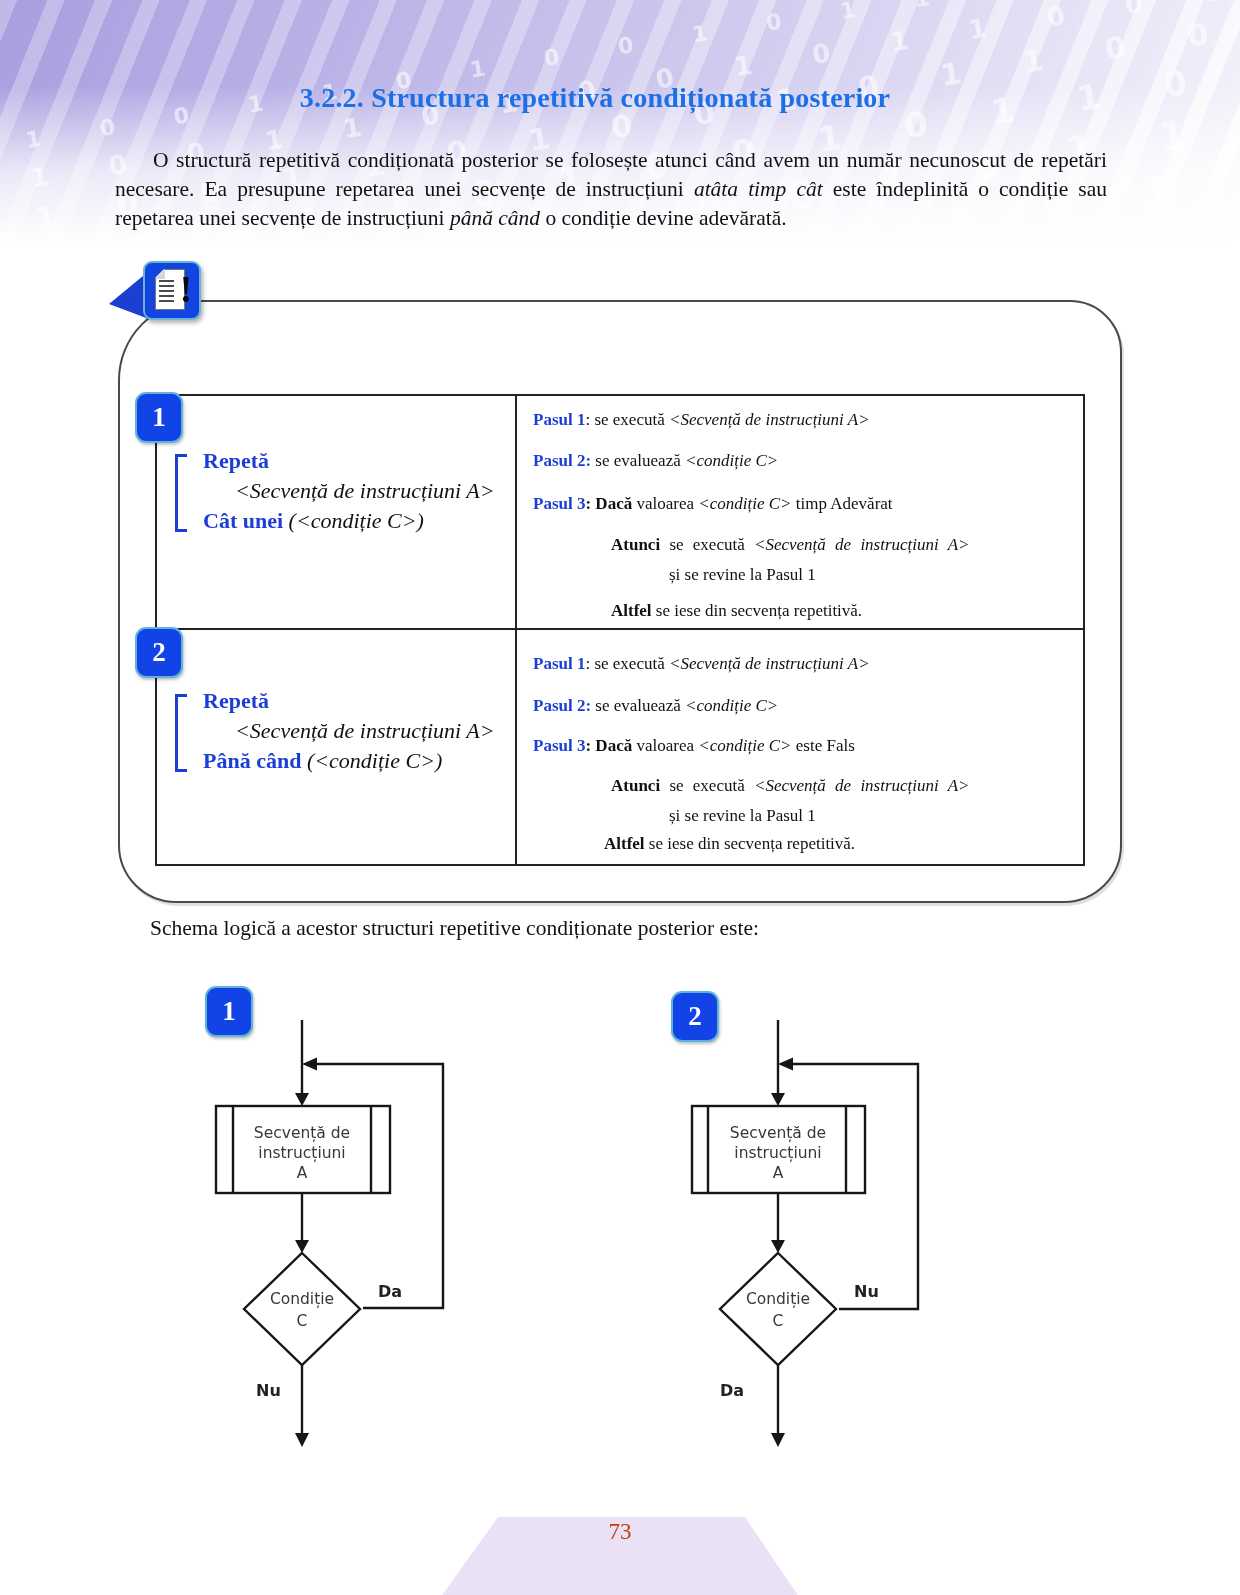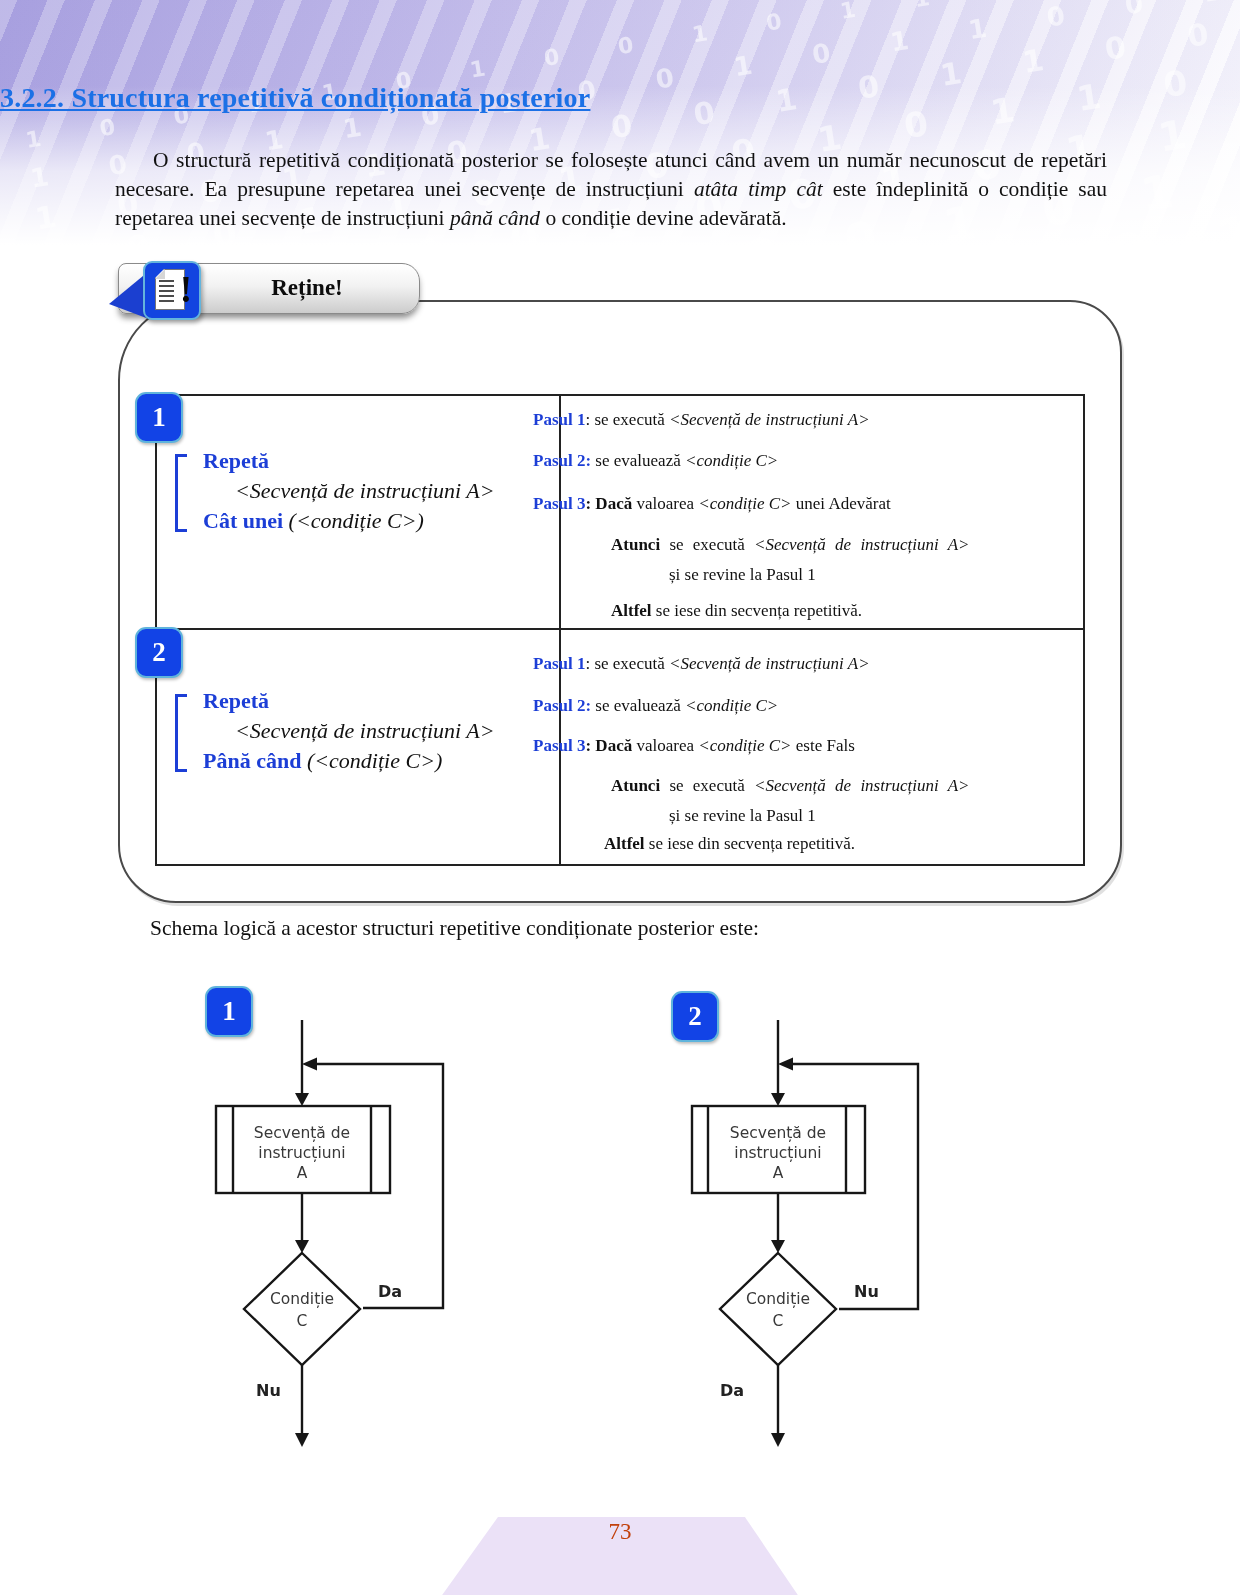--- a/index.html
+++ b/index.html
@@ -22,22 +22,22 @@
     position:absolute; white-space:nowrap; color:rgba(255,255,255,.55);
     font-family:"DejaVu Sans", sans-serif; font-weight:bold; transform:rotate(-9deg);
     letter-spacing:26px; left:-60px;
   }
   .band .fade {
     position:absolute; inset:0;
     background:linear-gradient(to bottom, rgba(255,255,255,0) 35%, rgba(255,255,255,.75) 70%, #ffffff 100%);
   }
   
   .title {
-    position:absolute; left:0; top:82px; width:1190px; 
-    font-size:28px; font-weight:bold; color:#1b70e6; letter-spacing:.2px;text-decoration:underline;
+    position:absolute; left:0; top:82px; width:1190px; text-align:center;
+    font-size:28px; font-weight:bold; color:#1b70e6; letter-spacing:.2px;
   }
   .intro {
     position:absolute; left:115px; top:146px; width:992px;
     font-size:21.5px; line-height:28.8px; text-align:justify; text-indent:38px;
   }
   
   .note-banner {
     position:absolute; left:118px; top:263px; width:302px; height:51px; z-index:5;
     background:linear-gradient(to bottom,#ffffff 0%,#f2f2f2 45%,#cccccc 100%);
     border:1.5px solid #8a8a8a; border-radius:8px 18px 18px 8px;
@@ -77,21 +77,21 @@
   }
   .lead { position:absolute; left:160px; top:336px; font-size:22px; z-index:2; }
   
   .ftable {
     position:absolute; left:155px; top:394px; width:930px; height:472px; z-index:2;
     border:2px solid #222; background:#fff;
   }
   .frow { position:relative; width:100%; }
   .frow.r1 { height:234px; border-bottom:2px solid #222; }
   .frow.r2 { height:234px; }
-  .fcell-l { position:absolute; left:0; top:0; width:404px; height:100%; border-right:2px solid #222; }
+  .fcell-l { position:absolute; left:0; top:0; width:360px; height:100%; border-right:2px solid #222; }
   .fcell-r { position:absolute; left:362px; top:0; right:0; height:100%; }
   .bracket {
     position:absolute; width:12px; height:78px;
     border-left:3px solid #1c3ed6; border-top:3px solid #1c3ed6; border-bottom:3px solid #1c3ed6;
   }
   .pl { position:absolute; font-size:22px; white-space:nowrap; }
   .sl { position:absolute; font-size:17px; white-space:nowrap; }
   .sl.wide { word-spacing:5px; }
   .sl.ctr  { }
   
@@ -140,23 +140,20 @@
     <div class="fade"></div>
   </div>
 
   <div class="title">3.2.2.  Structura repetitivă condiționată posterior</div>
 
   <p class="intro"><span>O structură repetitivă condiționată posterior se folosește atunci când avem un număr necunoscut de repetări necesare. Ea presupune repetarea  unei secvențe de instrucțiuni </span><span class="r-italic">atâta timp cât</span><span> este îndeplinită o condiție sau repetarea  unei secvențe de instrucțiuni </span><span class="r-italic">până când</span><span> o condiție devine adevărată.</span></p>
 
   <div class="big-box"></div>
 
   <div class="note-flag"></div>
-  <div class="note-banner">
-    <div class="label">Reține!</div>
-  </div>
   <div class="note-tab">
     <div class="doc-icon">
       <div class="sheet"></div>
       <div class="fold"></div>
       <div class="ln" style="top:11px"></div>
       <div class="ln" style="top:16px"></div>
       <div class="ln" style="top:21px"></div>
       <div class="ln" style="top:26px"></div>
       <div class="ln" style="top:31px"></div>
       <div class="bang">!</div>
@@ -169,21 +166,21 @@
     <div class="frow r1">
       <div class="fcell-l">
         <div class="bracket" style="left:18px; top:58px"></div>
         <div class="pl" style="left:46px; top:52px"><span class="r-keyword">Repetă</span></div>
         <div class="pl" style="left:78px; top:82px"><span class="r-italic">&lt;Secvență de instrucțiuni A&gt;</span></div>
         <div class="pl" style="left:46px; top:112px"><span class="r-keyword">Cât unei</span><span> </span><span class="r-italic">(&lt;condiție C&gt;)</span></div>
       </div>
       <div class="fcell-r">
         <div class="sl" style="left:14px; top:14px"><span class="r-bluebold">Pasul 1</span><span>: se execută </span><span class="r-italic">&lt;Secvență de instrucțiuni A&gt;</span></div>
         <div class="sl" style="left:14px; top:55px"><span class="r-bluebold">Pasul 2:</span><span> se evaluează </span><span class="r-italic">&lt;condiție C&gt;</span></div>
-        <div class="sl" style="left:14px; top:98px"><span class="r-bluebold">Pasul 3</span><span class="r-bold">: </span><span class="r-bold">Dacă</span><span> valoarea </span><span class="r-italic">&lt;condiție C&gt;</span><span> unei Adevărat</span></div>
+        <div class="sl" style="left:14px; top:98px"><span class="r-bluebold">Pasul 3</span><span class="r-bold">: </span><span class="r-bold">Dacă</span><span> valoarea </span><span class="r-italic">&lt;condiție C&gt;</span><span> timp Adevărat</span></div>
         <div class="sl wide" style="left:92px; top:139px"><span class="r-bold">Atunci</span><span> se execută </span><span class="r-italic">&lt;Secvență de instrucțiuni A&gt;</span></div>
         <div class="sl ctr" style="left:150px; top:169px; width:320px"><span>și se revine la Pasul 1</span></div>
         <div class="sl" style="left:92px; top:205px"><span class="r-bold">Altfel</span><span> se iese din secvența repetitivă.</span></div>
       </div>
     </div>
 
     <div class="frow r2">
       <div class="fcell-l">
         <div class="bracket" style="left:18px; top:64px"></div>
         <div class="pl" style="left:46px; top:58px"><span class="r-keyword">Repetă</span></div>

